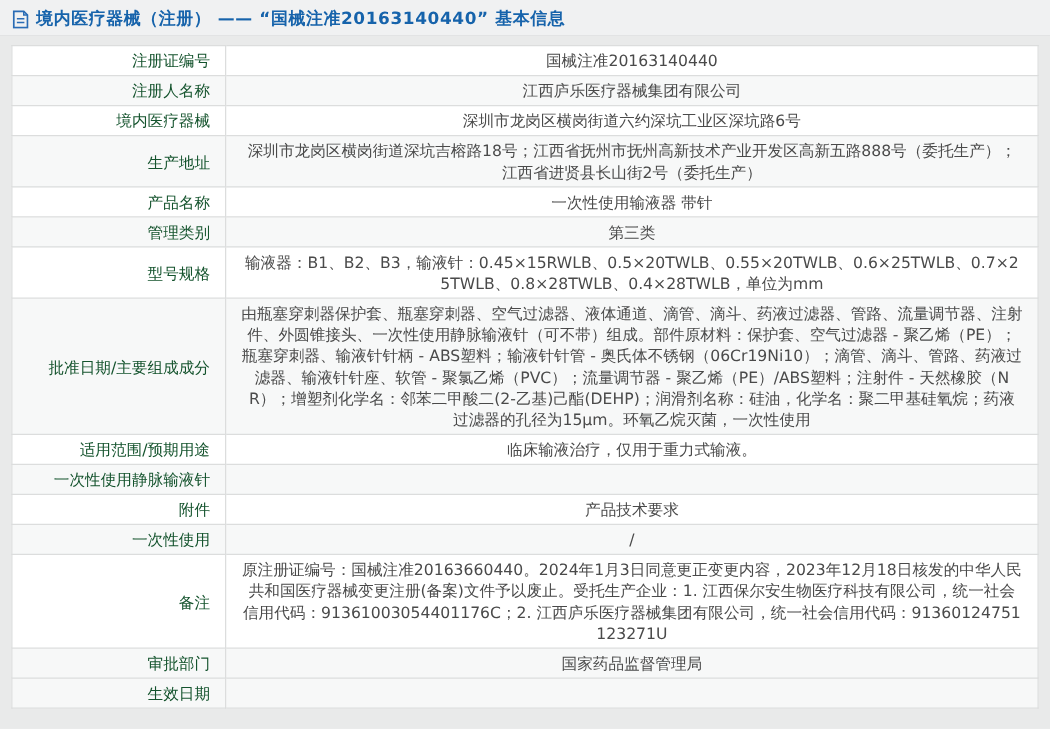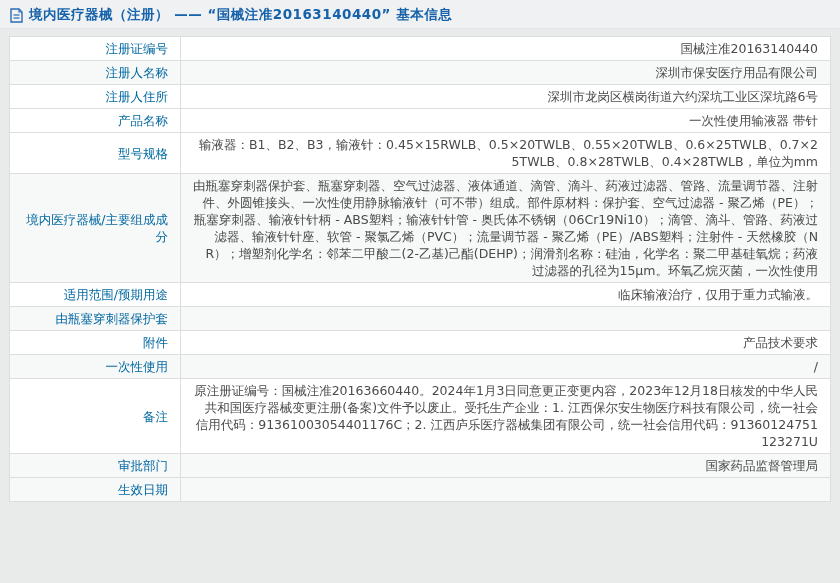--- a/index.html
+++ b/index.html
@@ -53,26 +53,26 @@
     border: 1px solid #dcdddd;
     padding: 3px 12px;
     line-height: 17px;
     font-size: 12.5px;
     vertical-align: middle;
     word-break: break-all;
   }
   td.cell-label {
     width: 146px;
     text-align: right;
-    color: #0369a1;
+    color: #14532d;
     background: transparent;
   }
   td.cell-value {
     color: #4a4a4a;
-    text-align: right;
+    text-align: center;
   }
   tr.row-even {
     background: #f7f8f8;
   }
   tr.row-odd {
     background: #ffffff;
   }
 </style>
 </head>
 <body>
@@ -92,52 +92,60 @@
   <div class="content">
     <table class="info-table">
       <tbody id="table-body">
   <tr class="row-odd">
     <td class="cell-label">注册证编号</td>
     <td class="cell-value">国械注准20163140440</td>
   </tr>
 
   <tr class="row-even">
     <td class="cell-label">注册人名称</td>
-    <td class="cell-value">深圳市保安医疗用品有限公司</td>
+    <td class="cell-value">江西庐乐医疗器械集团有限公司</td>
   </tr>
 
   <tr class="row-odd">
-    <td class="cell-label">注册人住所</td>
+    <td class="cell-label">境内医疗器械</td>
     <td class="cell-value">深圳市龙岗区横岗街道六约深坑工业区深坑路6号</td>
   </tr>
 
+  <tr class="row-even">
+    <td class="cell-label">生产地址</td>
+    <td class="cell-value">深圳市龙岗区横岗街道深坑吉榕路18号；江西省抚州市抚州高新技术产业开发区高新五路888号（委托生产）；江西省进贤县长山街2号（委托生产）</td>
+  </tr>
 
   <tr class="row-odd">
     <td class="cell-label">产品名称</td>
     <td class="cell-value">一次性使用输液器 带针</td>
   </tr>
 
+  <tr class="row-even">
+    <td class="cell-label">管理类别</td>
+    <td class="cell-value">第三类</td>
+  </tr>
 
   <tr class="row-odd">
     <td class="cell-label">型号规格</td>
     <td class="cell-value">输液器：B1、B2、B3，输液针：0.45×15RWLB、0.5×20TWLB、0.55×20TWLB、0.6×25TWLB、0.7×25TWLB、0.8×28TWLB、0.4×28TWLB，单位为mm</td>
   </tr>
 
   <tr class="row-even">
-    <td class="cell-label">境内医疗器械/主要组成成分</td>
+    <td class="cell-label">批准日期/主要组成成分</td>
     <td class="cell-value">由瓶塞穿刺器保护套、瓶塞穿刺器、空气过滤器、液体通道、滴管、滴斗、药液过滤器、管路、流量调节器、注射件、外圆锥接头、一次性使用静脉输液针（可不带）组成。部件原材料：保护套、空气过滤器 - 聚乙烯（PE）；瓶塞穿刺器、输液针针柄 - ABS塑料；输液针针管 - 奥氏体不锈钢（06Cr19Ni10）；滴管、滴斗、管路、药液过滤器、输液针针座、软管 - 聚氯乙烯（PVC）；流量调节器 - 聚乙烯（PE）/ABS塑料；注射件 - 天然橡胶（NR）；增塑剂化学名：邻苯二甲酸二(2-乙基)己酯(DEHP)；润滑剂名称：硅油，化学名：聚二甲基硅氧烷；药液过滤器的孔径为15μm。环氧乙烷灭菌，一次性使用</td>
   </tr>
 
   <tr class="row-odd">
     <td class="cell-label">适用范围/预期用途</td>
     <td class="cell-value">临床输液治疗，仅用于重力式输液。</td>
   </tr>
 
   <tr class="row-even">
-    <td class="cell-label">由瓶塞穿刺器保护套</td>
+    <td class="cell-label">一次性使用静脉输液针</td>
     <td class="cell-value"></td>
   </tr>
 
   <tr class="row-odd">
     <td class="cell-label">附件</td>
     <td class="cell-value">产品技术要求</td>
   </tr>
 
   <tr class="row-even">
     <td class="cell-label">一次性使用</td>

